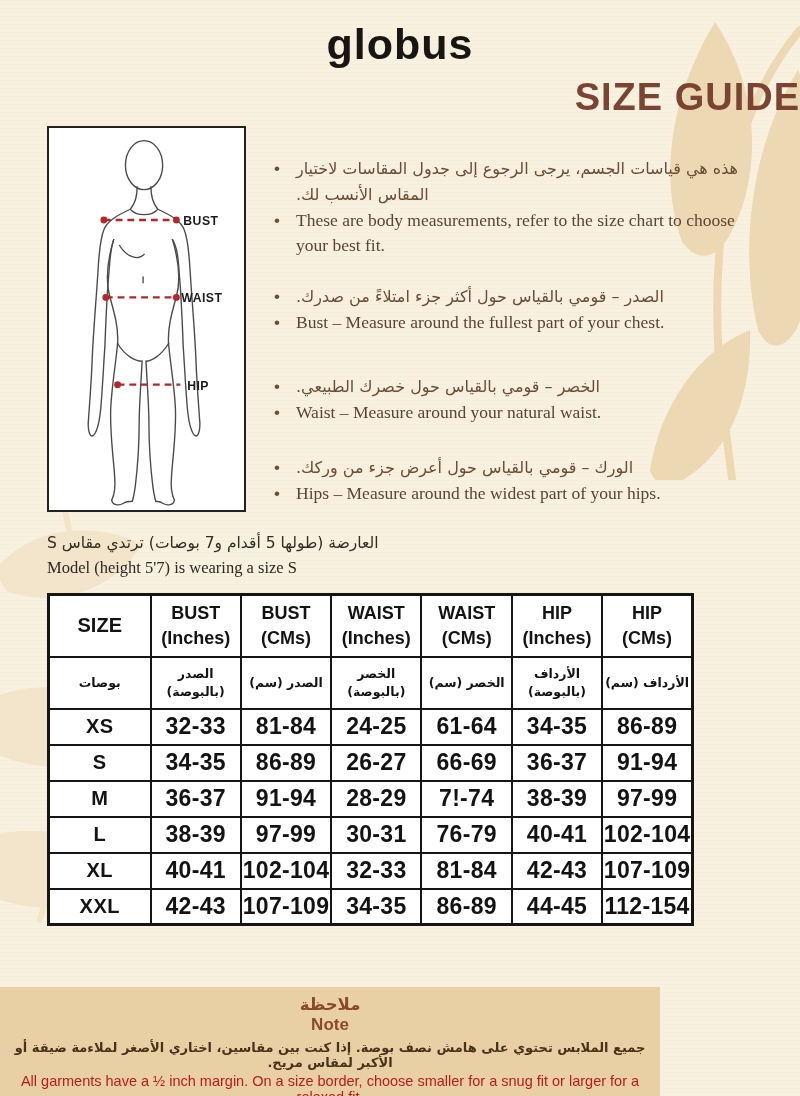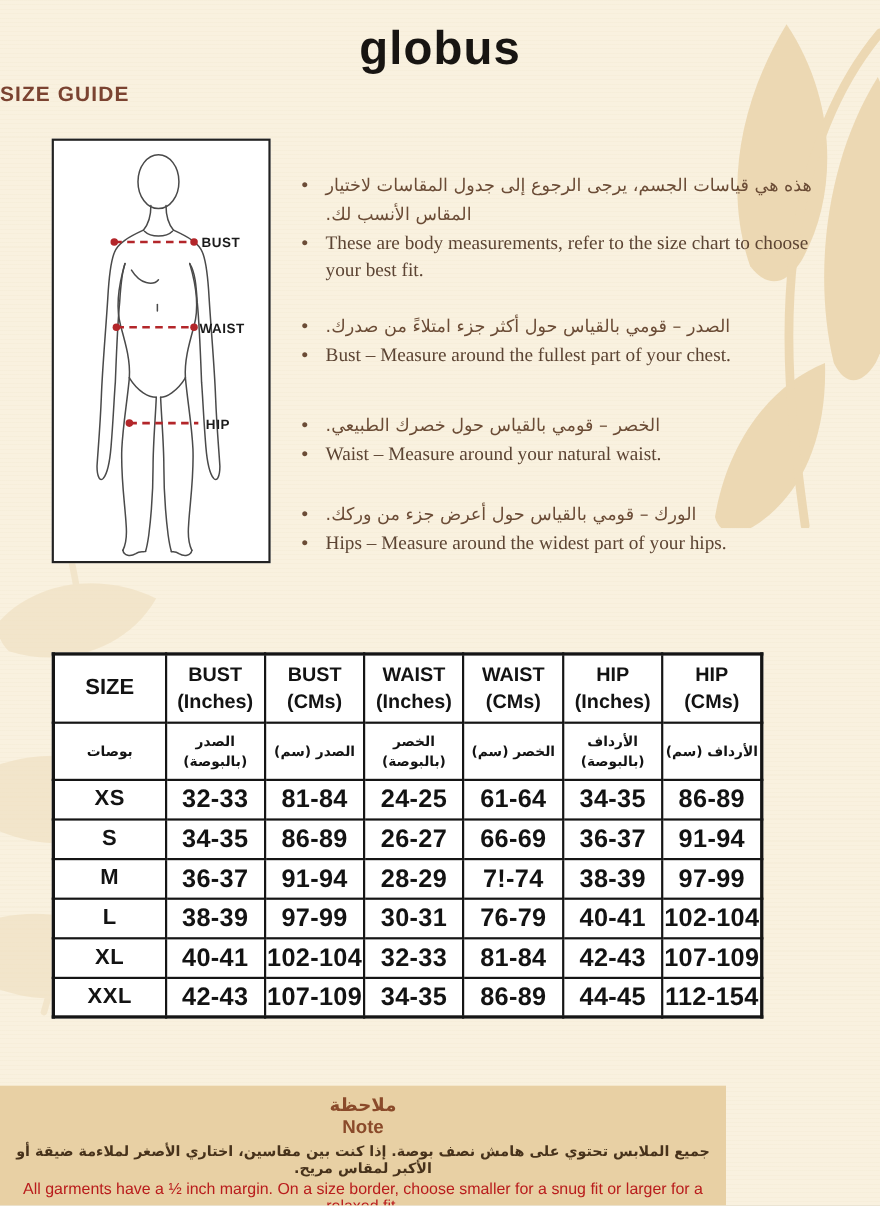--- a/index.html
+++ b/index.html
@@ -13,22 +13,22 @@
   }
   .decor{ position:absolute; pointer-events:none; }
   .decor-tr{ top:0; right:0; }
   .decor-left{ left:0; top:468px; opacity:.55; }
 
   .logo{
     position:absolute; top:20px; left:0; width:100%; text-align:center;
     font-size:43px; font-weight:600; letter-spacing:1px; color:#181512;
   }
   .title{
-    position:absolute; top:76px; left:0; width:100%; text-align:left;
-    font-size:19px; font-weight:800; letter-spacing:1px; color:#7b4331;
+    position:absolute; top:76px; left:0; width:100%; text-align:right;
+    font-size:38px; font-weight:800; letter-spacing:1px; color:#7b4331;
   }
 
   .diagram{
     position:absolute; left:47px; top:126px; width:199px; height:386px;
     background:#ffffff; border:2px solid #222;
   }
   .diagram svg{ display:block; width:100%; height:100%; }
 
   .bullets{ position:absolute; left:274px; top:156px; width:486px; }
   .bullet-group{ position:absolute; left:0; width:100%; }
@@ -186,20 +186,24 @@
         <span class="txt ar-text">الورك – قومي بالقياس حول أعرض جزء من وركك.</span>
       </div>
       <div class="bullet-row">
         <span class="bullet-dot">•</span>
         <span class="txt en-text">Hips – Measure around the widest part of your hips.</span>
       </div>
     </div>
 
   </div>
 
+  <div class="model-note">
+    <div class="ar-text">العارضة (طولها 5 أقدام و7 بوصات) ترتدي مقاس S</div>
+    <div class="en-text">Model (height 5'7) is wearing a size S</div>
+  </div>
 
   <table class="size-table">
     <colgroup>
       <col class="c-size">
         <col>
         <col>
         <col>
         <col>
         <col>
         <col>

